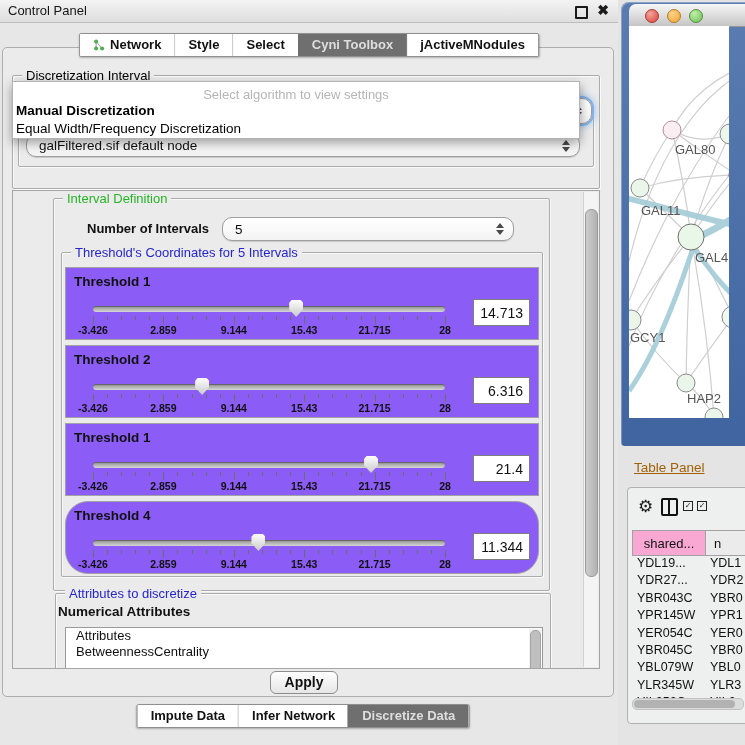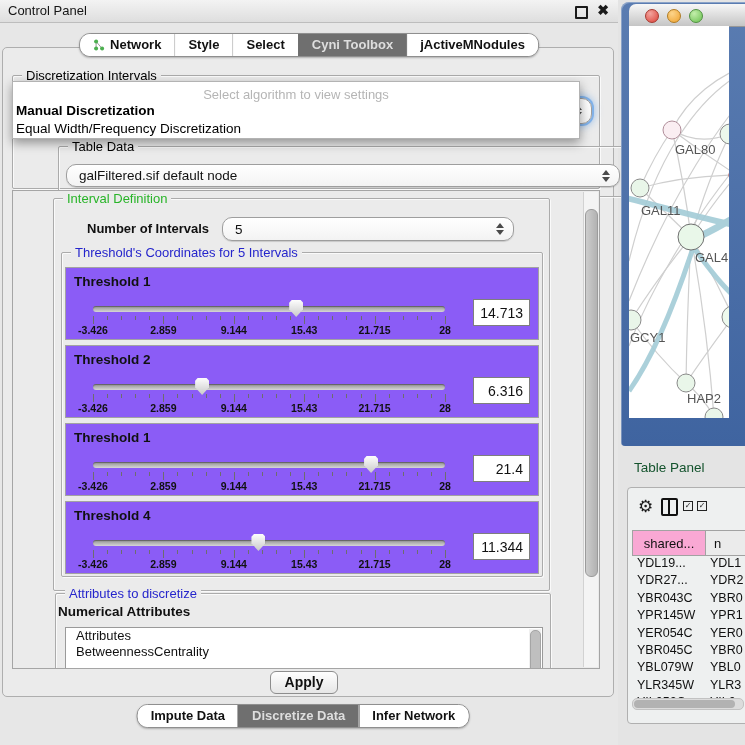--- a/index.html
+++ b/index.html
@@ -10,21 +10,21 @@
   
   #left-region{position:absolute;left:0;top:0;width:618px;height:745px;background:#e7e7e7;}
   #cp-titlebar{position:absolute;left:0;top:0;width:618px;height:22px;
     background:linear-gradient(#f3f3f3,#dedede);border-bottom:1px solid #bdbdbd;}
   #cp-title{position:absolute;left:8px;top:0;line-height:22px;font-size:13px;color:#151515;}
   #float-btn{position:absolute;right:30px;top:6px;width:9px;height:9px;border:2px solid #1a1a1a;border-radius:1px;}
   #close-btn{position:absolute;right:9px;top:2px;font-size:14px;font-weight:bold;color:#1a1a1a;cursor:default;}
   #outer-panel{position:absolute;left:2px;top:47px;width:610px;height:648px;
     background:#ebebeb;border:1px solid #aeaeae;border-radius:5px;}
   
-  .tabrow{position:absolute;display:flex;border:1px solid #8f8f8f;border-radius:11px;
+  .tabrow{position:absolute;display:flex;border:1px solid #8f8f8f;border-radius:2px;
     overflow:hidden;background:#fff;box-shadow:0 1px 2px rgba(0,0,0,.25);}
   #top-tabs{top:33px;left:50%;transform:translateX(-50%);}
   .tab{padding:3px 13px 4px;font-size:13px;font-weight:bold;color:#111;white-space:nowrap;
     display:flex;align-items:center;gap:5px;background:#fff;}
   .tab + .tab{border-left:1px solid #c9c9c9;}
   .tab.selected{background:#6f6f6f;color:#dedede;border-left:1px solid #6f6f6f;}
   .tab.selected + .tab{border-left:1px solid #6f6f6f;}
   
   .group{position:absolute;border:1px solid #ababab;border-radius:2px;
     box-shadow:inset 1px 1px 0 rgba(255,255,255,.75),1px 1px 0 rgba(255,255,255,.75);}
@@ -88,21 +88,21 @@
   #net-titlebar{position:absolute;left:8px;top:2px;right:0;height:22px;
     background:linear-gradient(#f7f7f7,#c5c5c5);border-radius:7px 0 0 0;border-bottom:1px solid #979797;}
   .light{position:absolute;top:5px;width:12px;height:12px;border-radius:50%;}
   #light-red{left:16px;background:radial-gradient(circle at 35% 30%,#f2a49e,#dc4238);border:1px solid #a63830;}
   #light-yellow{left:38px;background:radial-gradient(circle at 35% 30%,#fcd48b,#efa22e);border:1px solid #b07b22;}
   #light-green{left:60px;background:radial-gradient(circle at 35% 30%,#c3eeab,#6ac04f);border:1px solid #4f9140;}
   #net-canvas{position:absolute;left:8px;top:24px;right:16px;height:392px;background:#fff;overflow:hidden;}
   #net-canvas svg{display:block;}
   .nlabel{font-size:13px;fill:#555;}
   
-  #table-panel-title{position:absolute;left:634px;top:460px;font-size:13.5px;color:#14532d;}
+  #table-panel-title{position:absolute;left:634px;top:460px;font-size:13.5px;color:#a16207;text-decoration:underline;}
   #table-panel{position:absolute;left:627px;top:487px;width:118px;height:235px;
     background:#eef0f0;border:1px solid #b0b0b0;border-radius:4px 0 0 4px;overflow:hidden;}
   #tp-toolbar{position:absolute;left:0;top:6px;width:100%;height:28px;}
   #gear-icon{position:absolute;left:10px;top:2px;font-size:17px;color:#1a1a1a;}
   #columns-icon{position:absolute;left:33px;top:4px;width:13px;height:14px;border:2px solid #111;border-radius:2px;}
   #columns-icon:before{content:"";position:absolute;left:5px;top:0;bottom:0;width:2px;background:#111;}
   .cbx{position:absolute;top:7px;width:8px;height:8px;border:1.5px solid #222;font-size:8px;line-height:8px;color:#222;text-align:center;}
   #cbx1{left:55px;} #cbx2{left:69px;}
   #tp-header{position:absolute;left:4px;top:42px;right:0;height:26px;display:flex;}
   .hcell{box-sizing:border-box;border:1px solid #a2a2a2;font-size:13px;color:#111;
@@ -149,33 +149,33 @@
       </div>
       <div class="tab selected">
         <span>Cyni Toolbox</span>
       </div>
       <div class="tab">
         <span>jActiveMNodules</span>
       </div>
     </div>
 
   <div class="group" style="left:12px;top:75px;width:586px;height:112px;">
-    <span class="group-title">Discretization Intervals</span>
+    <span class="group-title">Discretization Interval</span>
   </div>
   <div class="combo" id="algo-combo">
     <span class="spin"></span>
   </div>
 
   <div id="algo-popup">
     <div class="prompt">Select algorithm to view settings</div>
     <div class="opt first">Manual Discretization</div>
     <div class="opt">Equal Width/Frequency Discretization</div>
   </div>
 
-  <div class="group" style="left:18px;top:146px;width:574px;height:49px;margin-left:40px;">
+  <div class="group" style="left:18px;top:116px;width:574px;height:49px;">
     <span class="group-title">Table Data</span>
     <div class="combo" style="left:7px;top:17px;right:13px;height:21px;">
       <span class="val">galFiltered.sif default node</span>
       <span class="spin"></span>
     </div>
   </div>
 
   <div id="scroll-panel">
 
     <div class="group" style="left:40px;top:7px;width:495px;height:391px;">
@@ -311,21 +311,21 @@
         <div class="scale-labels">
           <span style="left: 0%;">-3.426</span>
           <span style="left: 20%;">2.859</span>
           <span style="left: 40%;">9.144</span>
           <span style="left: 60%;">15.43</span>
           <span style="left: 80%;">21.715</span>
           <span style="left: 100%;">28</span>
         </div>
         <div class="vbox">21.4</div>
       </div>
-    <div class="tbox" style="top:310px;">
+    <div class="tbox" style="top:310px;border-radius:23px;">
         <span class="tlabel">Threshold 4</span>
         <div class="track"></div>
         <div class="thumb" style="left: 192.438px;"></div>
         <div class="ticks">
           <span class="major" style="left: 0%;"></span>
           <span style="left: 4%;"></span>
           <span style="left: 8%;"></span>
           <span style="left: 12%;"></span>
           <span style="left: 16%;"></span>
           <span class="major" style="left: 20%;"></span>
@@ -379,25 +379,25 @@
         <div id="v-thumb"></div>
       </div>
   </div>
 
   <div id="apply-btn">Apply</div>
 
   <div class="tabrow" id="bottom-tabs">
       <div class="tab">
         <span>Impute Data</span>
       </div>
+      <div class="tab">
+        <span>Infer Network</span>
+      </div>
       <div class="tab selected">
         <span>Discretize Data</span>
-      </div>
-      <div class="tab">
-        <span>Infer Network</span>
       </div>
     </div>
 </div>
 
 <div id="net-window">
   <div id="net-titlebar">
     <span class="light" id="light-red"></span>
     <span class="light" id="light-yellow"></span>
     <span class="light" id="light-green"></span>
   </div>

